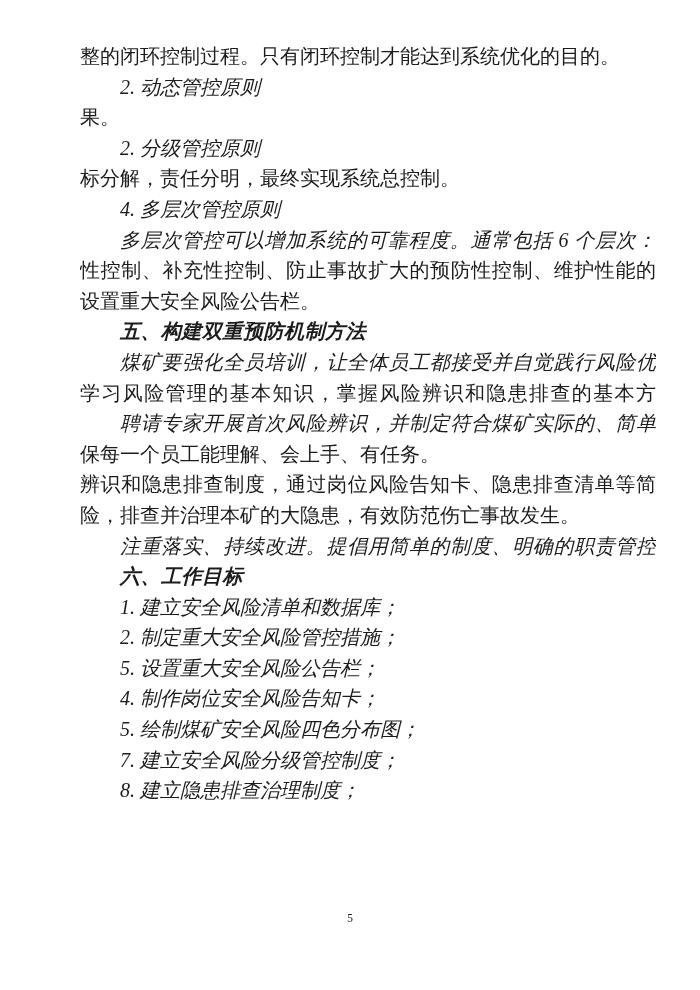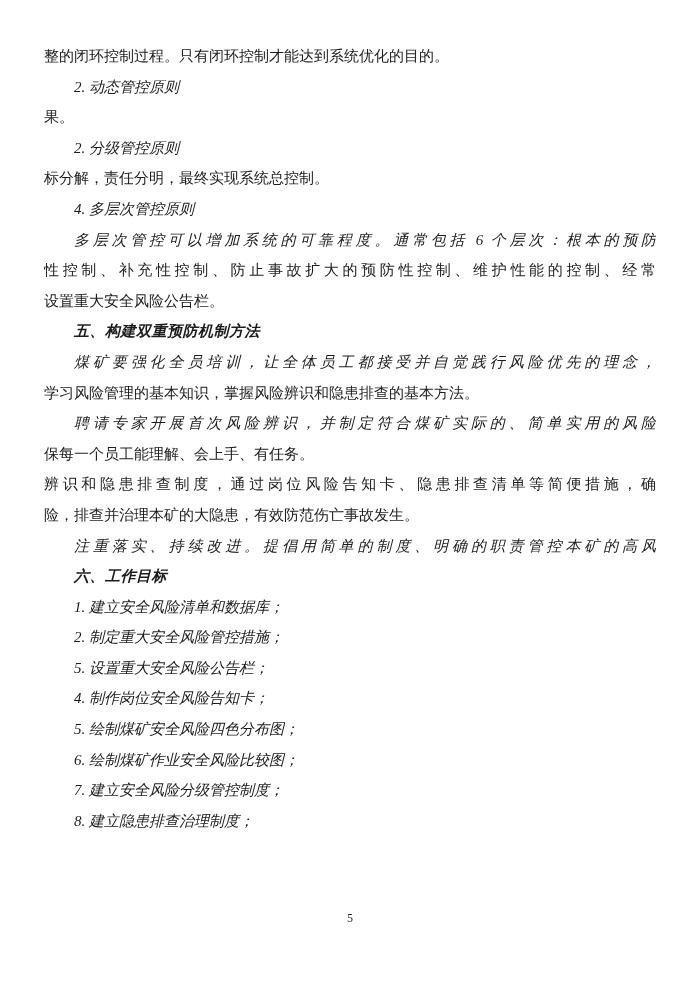--- a/index.html
+++ b/index.html
@@ -20,26 +20,27 @@
     inset: 0;
     background: #ffffff;
   }
   .content {
     position: absolute;
     top: 41px;
     left: 44px;
     width: 612px;
   }
   .line {
-    font-size: 15px;
+    font-size: 20px;
     line-height: 30.6px;
     height: 30.6px;
     text-align: justify;
     text-align-last: left;
     overflow: hidden;
+    margin-left: 36px;
   }
   .line.fill {
     text-align-last: justify;
   }
   .line.indent {
     text-indent: 2em;
     font-style: italic;
   }
   .line.bold {
     font-weight: 700;
@@ -77,18 +78,17 @@
       <div class="line">保每一个员工能理解、会上手、有任务。</div>
       <div class="line fill">辨识和隐患排查制度，通过岗位风险告知卡、隐患排查清单等简便措施，确</div>
       <div class="line">险，排查并治理本矿的大隐患，有效防范伤亡事故发生。</div>
       <div class="line indent fill">注重落实、持续改进。提倡用简单的制度、明确的职责管控本矿的高风</div>
       <div class="line indent bold">六、工作目标</div>
       <div class="line indent">1. 建立安全风险清单和数据库；</div>
       <div class="line indent">2. 制定重大安全风险管控措施；</div>
       <div class="line indent">5. 设置重大安全风险公告栏；</div>
       <div class="line indent">4. 制作岗位安全风险告知卡；</div>
       <div class="line indent">5. 绘制煤矿安全风险四色分布图；</div>
-      <div class="line indent">6. 绘制煤矿作业安全风险比较图；</div>
       <div class="line indent">7. 建立安全风险分级管控制度；</div>
       <div class="line indent">8. 建立隐患排查治理制度；</div>
     </div>
   <div class="page-number">5</div>
 </div>
 
 </body></html>

